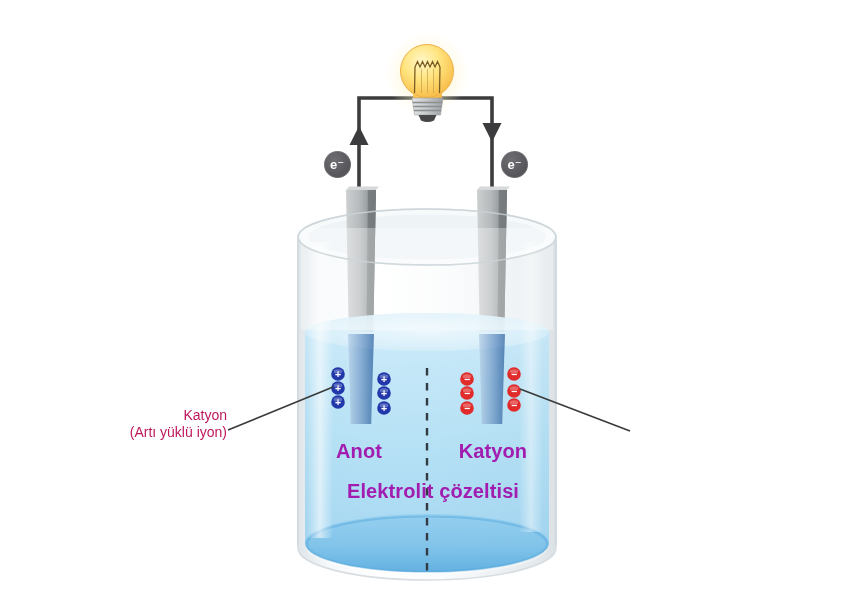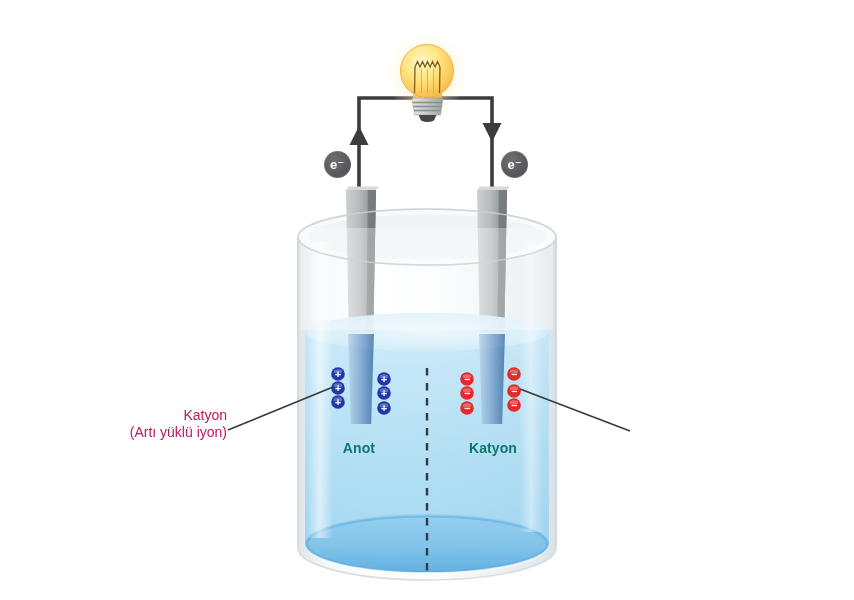--- a/index.html
+++ b/index.html
@@ -7,22 +7,22 @@
     position:relative;width:854px;height:600px;background:#ffffff;overflow:hidden;
     font-family:"Liberation Sans","DejaVu Sans",sans-serif;
   }
   .stage svg{position:absolute;left:0;top:0;}
   .lbl{position:absolute;color:#be185d;font-size:14px;line-height:17px;white-space:nowrap;}
   .lbl .t1{display:block;}
   .lbl .t2{display:block;}
   .lbl-right{text-align:right;}
   .lbl-left{text-align:left;}
   .big-lbl{
-    position:absolute;transform:translateX(-50%);color:#0f766e;
-    font-size:14px;font-weight:bold;white-space:nowrap;letter-spacing:.1px;
+    position:absolute;transform:translateX(-50%);color:#a21caf;
+    font-size:20px;font-weight:bold;white-space:nowrap;letter-spacing:.1px;
   }
   .echip{
     position:absolute;width:27px;height:27px;border-radius:50%;
     background:radial-gradient(circle at 38% 32%, #6e6e73 0%, #58585c 60%, #4e4e52 100%);
     color:#ffffff;font-size:13px;font-weight:bold;
     display:flex;align-items:center;justify-content:center;
     box-shadow:inset 0 0 0 1px rgba(255,255,255,0.12);
   }
   .ion-sym{
     font-family:"Liberation Sans","DejaVu Sans",sans-serif;
@@ -235,14 +235,15 @@
   <div class="echip" style="left:501px;top:150.5px;">e⁻</div>
 
   <div class="lbl lbl-right" style="right:627px;top:407px;">
     <span class="t1">Katyon</span>
     <span class="t2">(Artı yüklü iyon)</span>
   </div>
 
 
   <div class="big-lbl" style="left:359px;top:440px;">Anot</div>
   <div class="big-lbl" style="left:493px;top:440px;">Katyon</div>
+  <div class="big-lbl" style="left:433px;top:480px;">Elektrolit çözeltisi</div>
 
 </div>
 
 </body></html>

